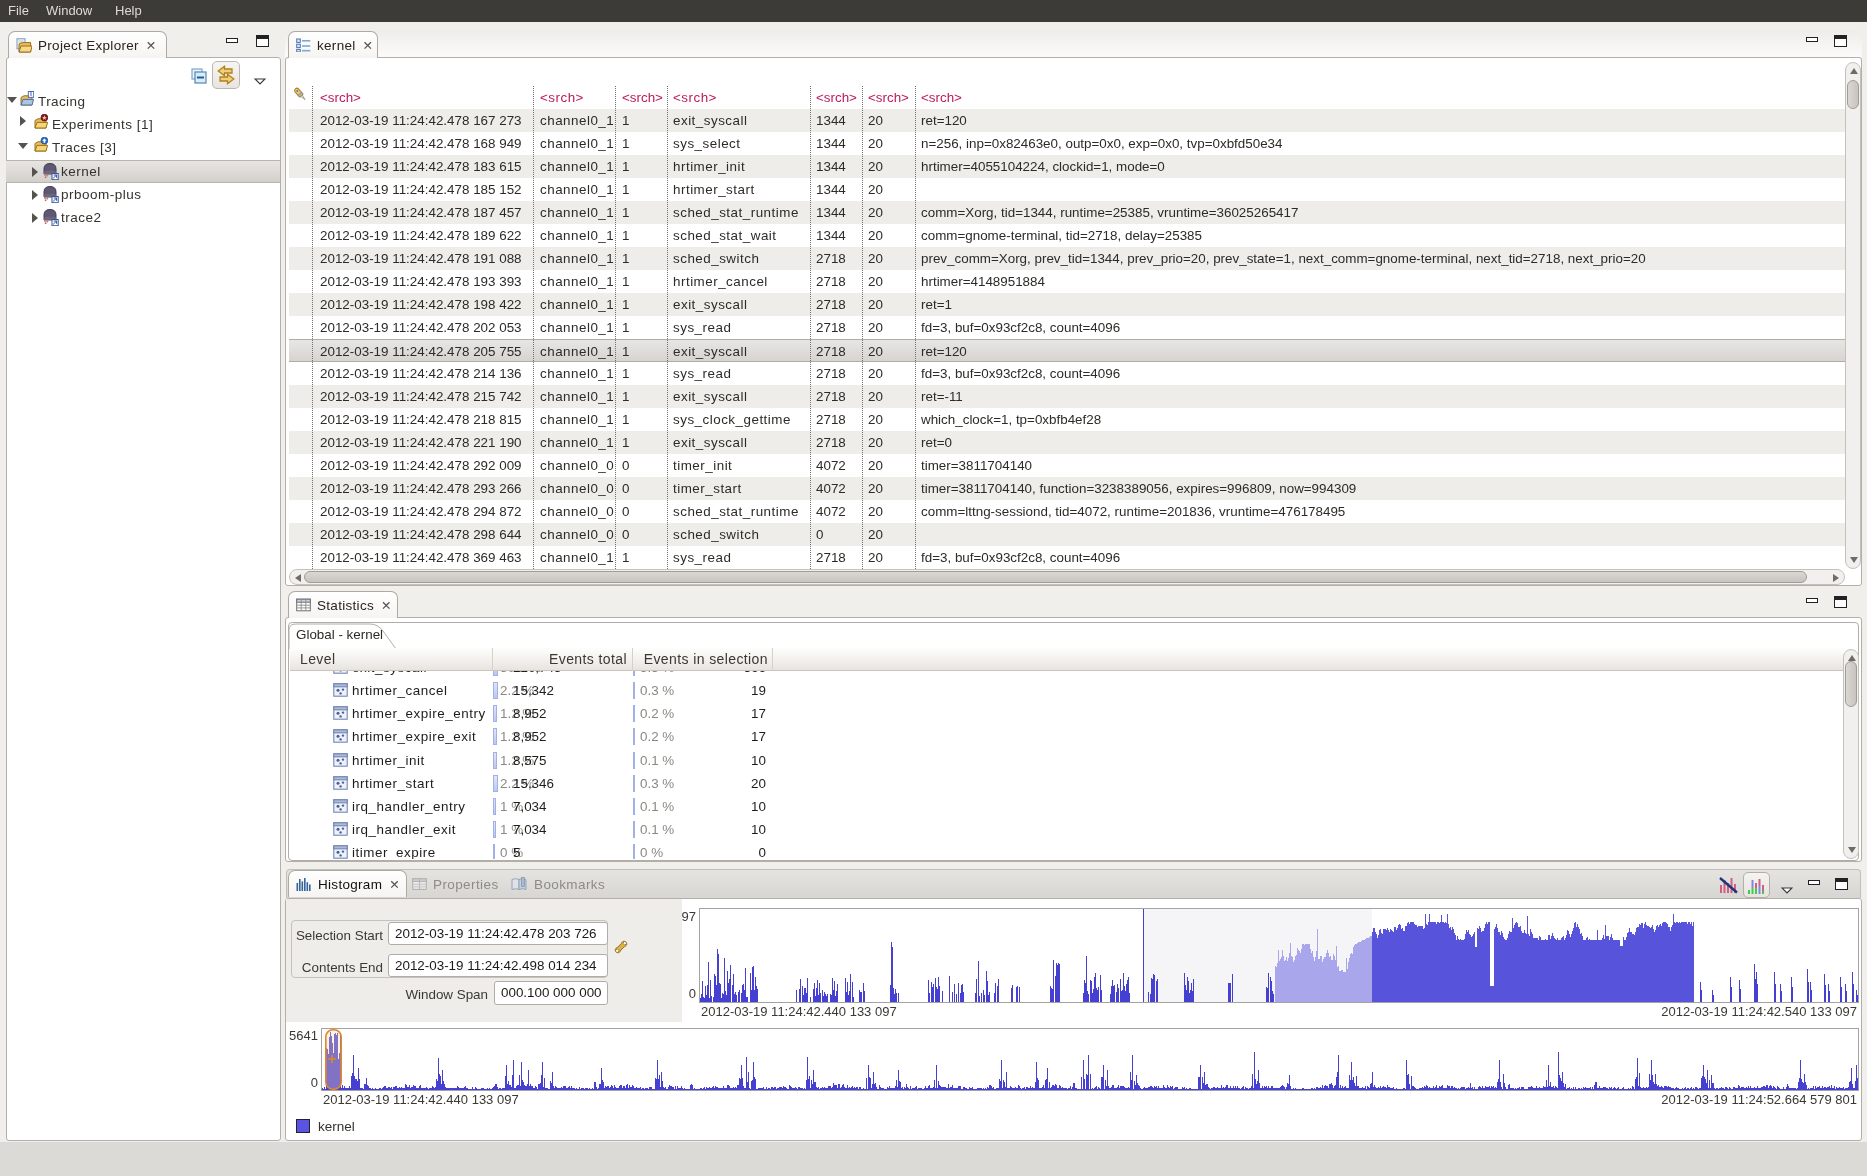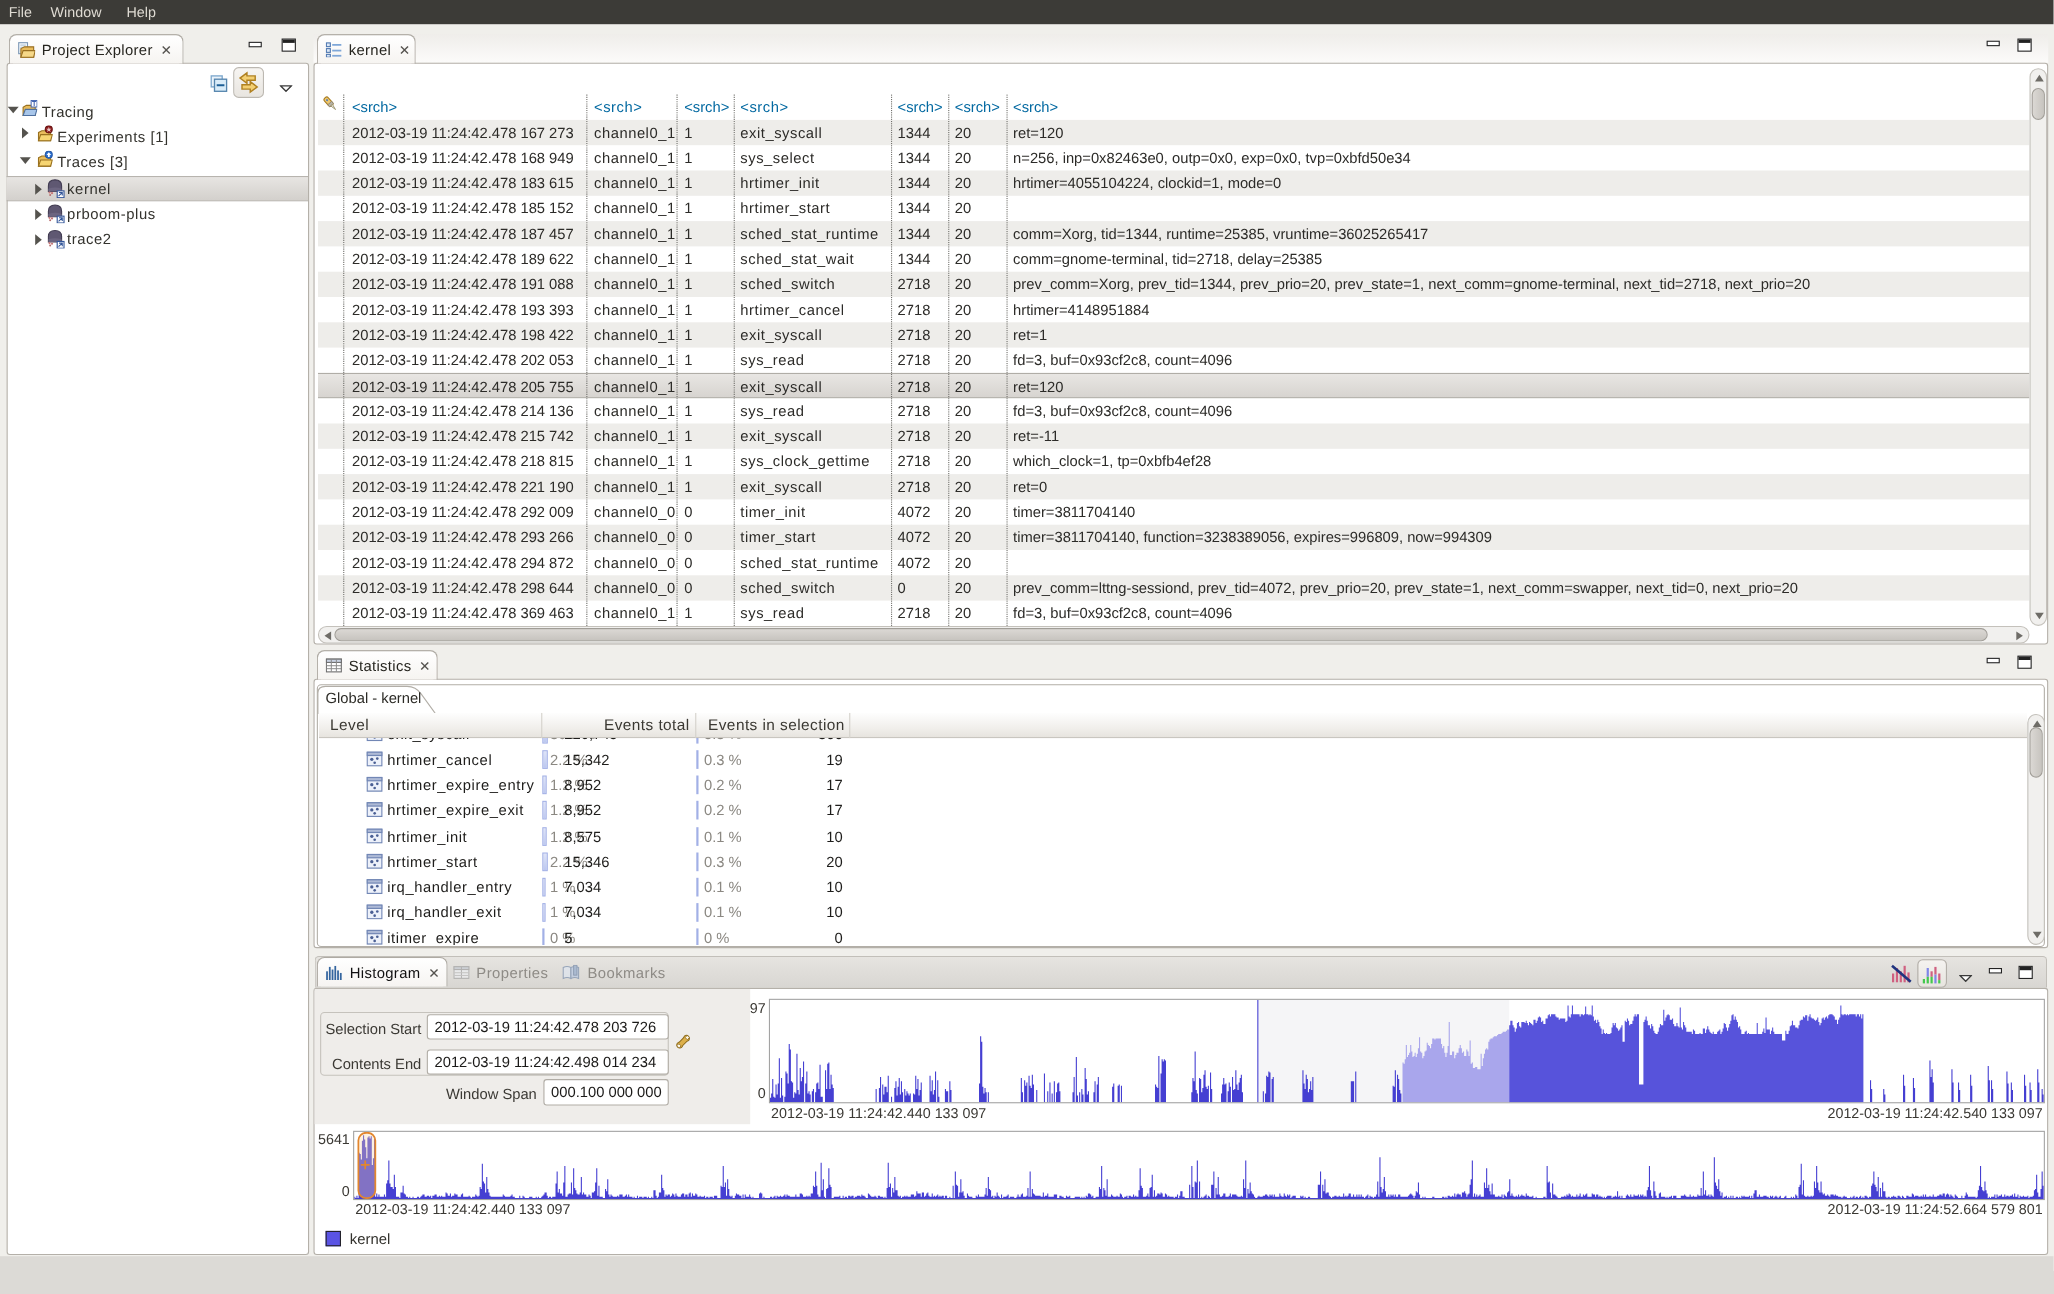--- a/index.html
+++ b/index.html
@@ -25,21 +25,21 @@
 #events{left:289px;top:62px;width:1556px;height:507px;overflow:hidden;font-size:13.4px;color:#2c2b28}
 .thead{position:absolute;left:0;width:100%;height:24px;
  background:linear-gradient(#fefefe,#efede9 70%,#e7e4df);border-bottom:1px solid #c9c6c0;color:#3a3832}
 .thead span{position:absolute;top:3px;font-size:14px;letter-spacing:0.4px}
 .hsep{position:absolute;top:0;width:1px;height:24px;background:#d4d1cb}
 .vsep{position:absolute;top:24px;height:483px;width:0;border-left:1px dotted #71706c}
 .erow{position:absolute;left:0;width:100%;height:23px;line-height:23px;white-space:nowrap}
 .erow span{position:absolute;line-height:23px}
 .odd{background:#eeedea}
 .selrow{background:linear-gradient(#e8e6e3,#d7d4d0);border-top:1px solid #b0ada7;border-bottom:1px solid #b0ada7}
-.srch{color:#0369a1}
+.srch{color:#be185d}
 .cch,.cev{letter-spacing:0.5px}
 .cts{left:31px}.cch{left:251px}.ccpu{left:333px}.cev{left:384px}.ctid{left:527px}.cprio{left:579px}.ccont{left:632px}
 
 .sbv{position:absolute;width:16px;background:#f1f0ee;border:1px solid #c4c1bb;border-radius:8px}
 .sbh{position:absolute;height:16px;background:#f1f0ee;border:1px solid #c4c1bb;border-radius:8px}
 .sbthumb{position:absolute;background:linear-gradient(90deg,#dbd8d4,#c7c4bf);border:1px solid #a09d97;border-radius:6px}
 .sbthumbh{position:absolute;background:linear-gradient(#dbd8d4,#c7c4bf);border:1px solid #a09d97;border-radius:6px}
 .arr{position:absolute;width:0;height:0}
 
 #statfolder{left:288px;top:622px;width:1571px;height:239px;border:1px solid #b2aea7;border-radius:4px;background:#fff}
@@ -336,29 +336,29 @@
       <span class="cprio">20</span>
       <span class="ccont">timer=3811704140, function=3238389056, expires=996809, now=994309</span>
     </div>
     <div class="erow" style="top:438px">
       <span class="cts">2012-03-19 11:24:42.478 294 872</span>
       <span class="cch">channel0_0</span>
       <span class="ccpu">0</span>
       <span class="cev">sched_stat_runtime</span>
       <span class="ctid">4072</span>
       <span class="cprio">20</span>
+      <span class="ccont">comm=lttng-sessiond, tid=4072, runtime=201836, vruntime=476178495</span>
     </div>
     <div class="erow odd" style="top:461px">
       <span class="cts">2012-03-19 11:24:42.478 298 644</span>
       <span class="cch">channel0_0</span>
       <span class="ccpu">0</span>
       <span class="cev">sched_switch</span>
       <span class="ctid">0</span>
       <span class="cprio">20</span>
-      <span class="ccont">prev_comm=lttng-sessiond, prev_tid=4072, prev_prio=20, prev_state=1, next_comm=swapper, next_tid=0, next_prio=20</span>
     </div>
     <div class="erow" style="top:484px">
       <span class="cts">2012-03-19 11:24:42.478 369 463</span>
       <span class="cch">channel0_1</span>
       <span class="ccpu">1</span>
       <span class="cev">sys_read</span>
       <span class="ctid">2718</span>
       <span class="cprio">20</span>
       <span class="ccont">fd=3, buf=0x93cf2c8, count=4096</span>
     </div>

